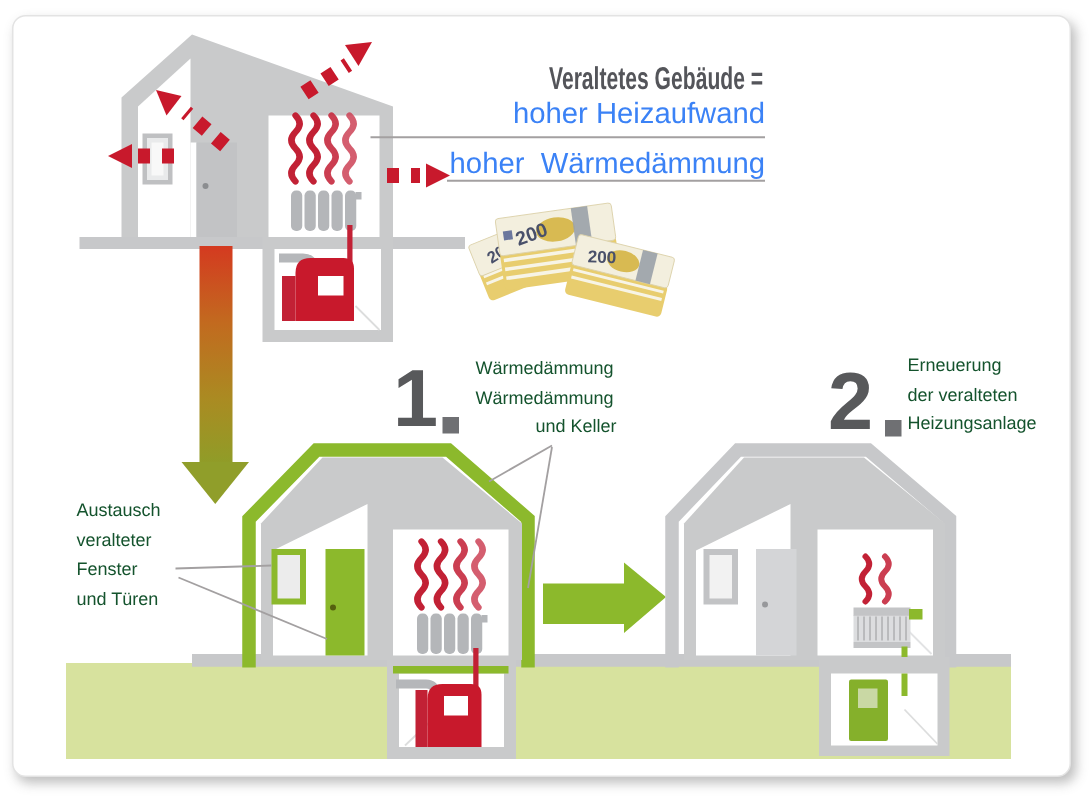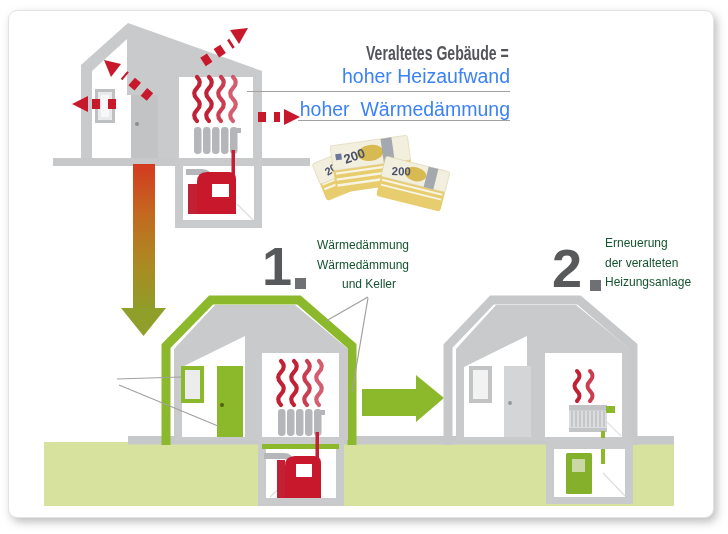--- a/index.html
+++ b/index.html
@@ -13,21 +13,21 @@
   .heading{left:366px;top:43px;font-size:21px;font-weight:bold;color:#54555a;
            transform:scaleX(.67);transform-origin:left top;}
   .red-line{position:absolute;right:218px;color:#3b82f6;font-size:19.5px;line-height:20px;
             white-space:pre;text-align:center;}
   #red1{top:66px;} #red2{top:99px;} #red3{top:129px;}
   .step-num{position:absolute;font-size:54px;font-weight:bold;color:#58595b;line-height:1;}
   #num1{left:262px;top:239px;} #num2{left:552px;top:241px;}
   .num-square{position:absolute;width:11px;height:11px;background:#6f7073;}
   #sq1{left:295px;top:278px;} #sq2{left:590px;top:280px;}
   #step1{left:317px;top:236px;}
-  #step1 .l3{margin-left:25px;}
+  #step1 .l3{margin-left:40px;}
   #step2{left:605px;top:234px;}
   #austausch{left:51px;top:331px;}
 </style>
 </head>
 <body>
 
 <div class="canvas">
   <div class="card"></div>
 
   <svg class="art" width="728" height="534" viewBox="0 0 728 534">
@@ -252,13 +252,19 @@
   </div>
 
   <div class="step-num" id="num2">2</div>
   <div class="num-square" id="sq2"></div>
   <div class="t" id="step2">
     <div>Erneuerung</div>
     <div>der veralteten</div>
     <div>Heizungsanlage</div>
   </div>
 
+  <div class="t" id="austausch">
+    <div>Austausch</div>
+    <div>veralteter</div>
+    <div>Fenster</div>
+    <div>und Türen</div>
+  </div>
 </div>
 
 </body></html>

